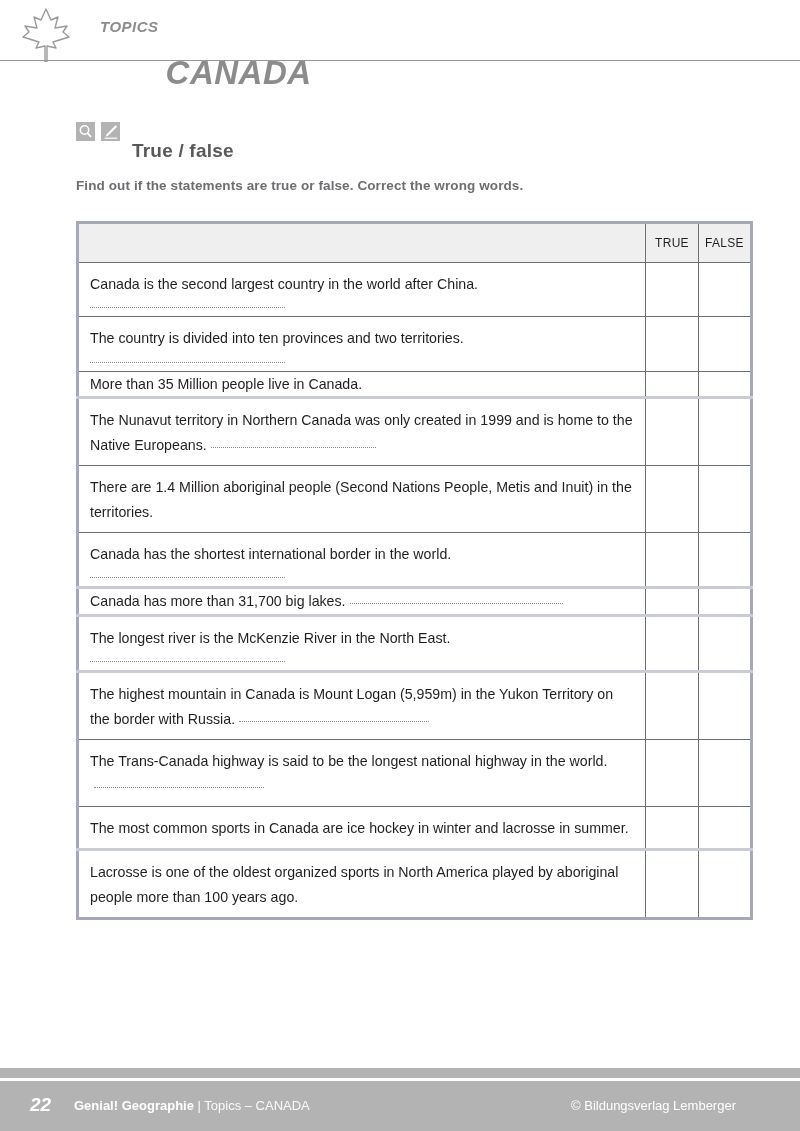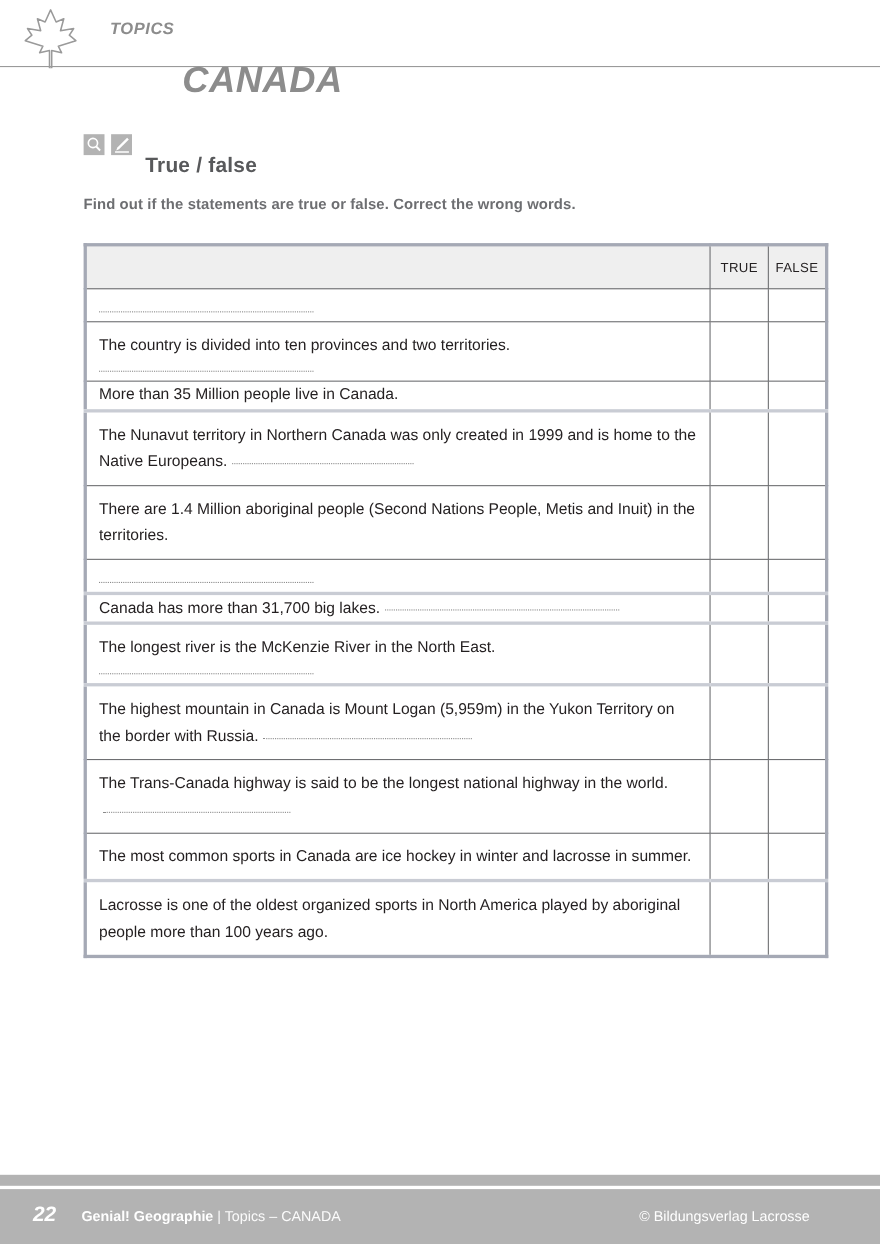--- a/index.html
+++ b/index.html
@@ -250,21 +250,21 @@
     </colgroup>
     <thead>
       <tr>
         <th class="statement-head"></th>
         <th>TRUE</th>
         <th>FALSE</th>
       </tr>
     </thead>
     <tbody>
         <tr>
-          <td class="statement"><span class="dots-block" style="width: 195px;"></span></td>
+          <td class="statement"><span>Canada is the second largest country in the world after China.</span><span class="dots-block" style="width: 195px;"></span></td>
           <td class="answer-cell"></td>
           <td class="answer-cell"></td>
         </tr>
         <tr>
           <td class="statement"><span>The country is divided into ten provinces and two territories.</span><span class="dots-block" style="width: 195px;"></span></td>
           <td class="answer-cell"></td>
           <td class="answer-cell"></td>
         </tr>
         <tr>
           <td class="statement vcenter"><span>More than 35 Million people live in Canada.</span></td>
@@ -275,21 +275,21 @@
           <td class="statement"><span>The Nunavut territory in Northern Canada was only created in 1999 and is home to the Native Europeans.</span><span class="dots-inline" style="width: 165px;"></span></td>
           <td class="answer-cell"></td>
           <td class="answer-cell"></td>
         </tr>
         <tr>
           <td class="statement"><span>There are 1.4 Million aboriginal people (Second Nations People, Metis and Inuit) in the territories.</span></td>
           <td class="answer-cell"></td>
           <td class="answer-cell"></td>
         </tr>
         <tr>
-          <td class="statement"><span class="dots-block" style="width: 195px;"></span></td>
+          <td class="statement"><span>Canada has the shortest international border in the world.</span><span class="dots-block" style="width: 195px;"></span></td>
           <td class="answer-cell"></td>
           <td class="answer-cell"></td>
         </tr>
         <tr class="sep-thick">
           <td class="statement vcenter"><span>Canada has more than 31,700 big lakes.</span><span class="dots-inline" style="width: 213px;"></span></td>
           <td class="answer-cell"></td>
           <td class="answer-cell"></td>
         </tr>
         <tr class="sep-thick">
           <td class="statement"><span>The longest river is the McKenzie River in the North East.</span><span class="dots-block" style="width: 195px;"></span></td>
@@ -321,15 +321,15 @@
 
 </div>
 
 <div class="footer-strip"></div>
 <div class="footer-bar">
   <div class="footer-inner">
     <span class="footer-page">22</span>
     <span class="footer-center">
       <span class="bold">Genial! Geographie</span><span class="sep"> | Topics – CANADA</span>
     </span>
-    <span class="footer-right">© Bildungsverlag Lacrosse</span>
+    <span class="footer-right">© Bildungsverlag Lemberger</span>
   </div>
 </div>
 
 </body></html>

